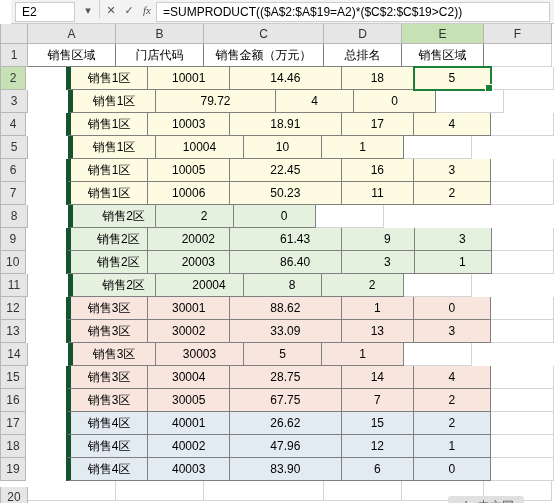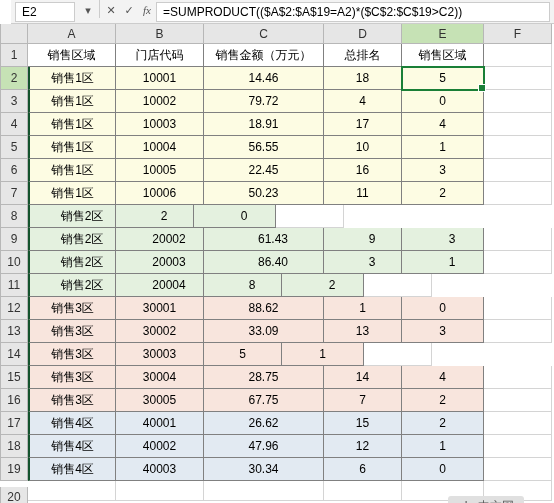--- a/index.html
+++ b/index.html
@@ -21,21 +21,21 @@
     .col-E { width: 82px; }
     .col-F { width: 68px; }
     .col-h.active { background: #c6e2b5; }
     .grid-row { display: flex; }
     .row-h { width: 28px; background: #e6e6e6; border: 1px solid #b7b7b7; border-top: none; display: flex; align-items: center; justify-content: center; font-size: 12px; color: #333; }
     .row-h.active { background: #c6e2b5; }
     .cell { border-right: 1px solid #d4d4d4; border-bottom: 1px solid #d4d4d4; display: flex; align-items: center; justify-content: center; padding: 0 4px; height: 23px; background: #fff; }
     .hdr { font-weight: 400; background: #fff; border: 1px solid #808080; border-left: none; border-top: none; }
     .hdr:first-of-type { border-left: 1px solid #808080; }
     .data { border: 1px solid #808080; border-left: none; border-top: none; }
-    .data.first-col { border-left: 2px solid #14532d; }
+    .data.first-col { border-left: 5px solid #14532d; margin-left: 40px; }
     .z1 { background: #fdfce3; }
     .z2 { background: #e4f1df; padding-left: 23px; }
     .z3 { background: #f8e5dd; }
     .z4 { background: #e2eaf2; }
     .empty-row .cell { height: 20px; }
     .active-cell { outline: 2px solid #1a7f37; outline-offset: -1px; position: relative; }
     .active-cell::after { content: ""; position: absolute; right: -3px; bottom: -3px; width: 6px; height: 6px; background: #1a7f37; border: 1px solid #fff; }
     .php-badge { position: absolute; right: 30px; bottom: 10px; background: #e0e0e0; color: #555; font-size: 12px; padding: 2px 10px; border-radius: 3px; }
   </style>
 </head>
@@ -78,40 +78,38 @@
         <div class="cell data col-A z1 first-col">销售1区</div>
         <div class="cell data col-B z1">10001</div>
         <div class="cell data col-C z1">14.46</div>
         <div class="cell data col-D z1">18</div>
         <div class="cell data col-E z1 active-cell">5</div>
         <div class="cell col-F"></div>
       </div>
       <div class="grid-row">
         <div class="row-h" style="height: 23px;">3</div>
         <div class="cell data col-A z1 first-col">销售1区</div>
-        <div class="cell data col-B z1">10002</div>
         <div class="cell data col-C z1">79.72</div>
         <div class="cell data col-D z1">4</div>
         <div class="cell data col-E z1">0</div>
         <div class="cell col-F"></div>
       </div>
       <div class="grid-row">
         <div class="row-h" style="height: 23px;">4</div>
         <div class="cell data col-A z1 first-col">销售1区</div>
         <div class="cell data col-B z1">10003</div>
         <div class="cell data col-C z1">18.91</div>
         <div class="cell data col-D z1">17</div>
         <div class="cell data col-E z1">4</div>
         <div class="cell col-F"></div>
       </div>
       <div class="grid-row">
         <div class="row-h" style="height: 23px;">5</div>
         <div class="cell data col-A z1 first-col">销售1区</div>
         <div class="cell data col-B z1">10004</div>
-        <div class="cell data col-C z1">56.55</div>
         <div class="cell data col-D z1">10</div>
         <div class="cell data col-E z1">1</div>
         <div class="cell col-F"></div>
       </div>
       <div class="grid-row">
         <div class="row-h" style="height: 23px;">6</div>
         <div class="cell data col-A z1 first-col">销售1区</div>
         <div class="cell data col-B z1">10005</div>
         <div class="cell data col-C z1">22.45</div>
         <div class="cell data col-D z1">16</div>
@@ -219,21 +217,21 @@
         <div class="cell data col-B z4">40002</div>
         <div class="cell data col-C z4">47.96</div>
         <div class="cell data col-D z4">12</div>
         <div class="cell data col-E z4">1</div>
         <div class="cell col-F"></div>
       </div>
       <div class="grid-row">
         <div class="row-h" style="height: 23px;">19</div>
         <div class="cell data col-A z4 first-col">销售4区</div>
         <div class="cell data col-B z4">40003</div>
-        <div class="cell data col-C z4">30.34</div>
+        <div class="cell data col-C z4">83.90</div>
         <div class="cell data col-D z4">6</div>
         <div class="cell data col-E z4">0</div>
         <div class="cell col-F"></div>
       </div>
     </div>
   <div id="empty-rows">
       <div class="grid-row empty-row">
         <div class="row-h" style="height: 20px; margin-top: 6px;">20</div>
         <div class="cell col-A"></div>
         <div class="cell col-B"></div>

